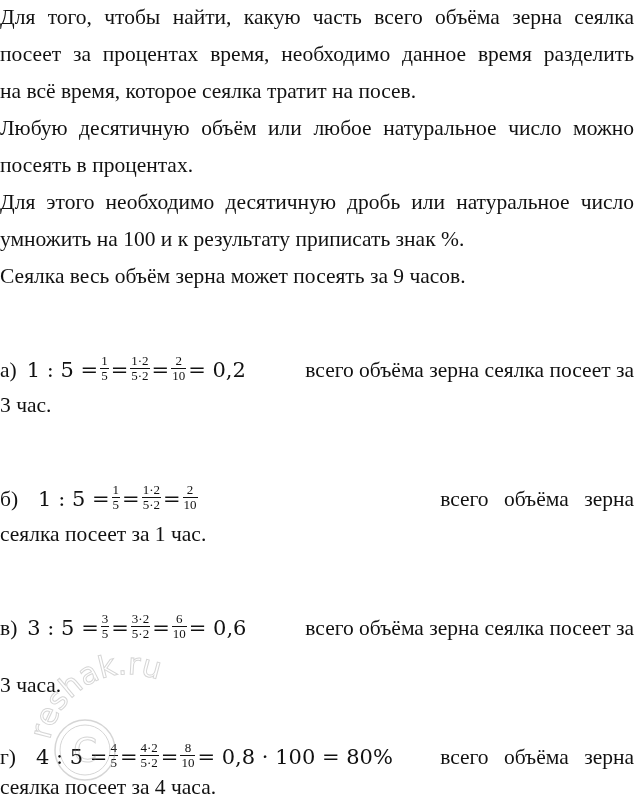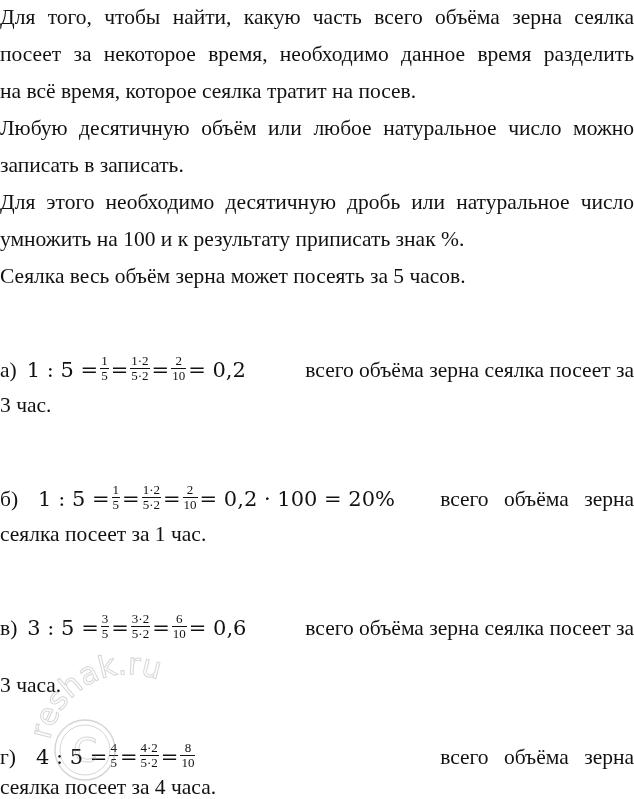--- a/index.html
+++ b/index.html
@@ -13,27 +13,27 @@
   .frac .den { display:block; padding:0 1px; }
   .row { position:absolute; left:0; width:634px; display:flex; align-items:center; font-size:21.5px; height:34px; white-space:nowrap; }
   .row .lbl { margin-right:10px; }
   .row .tail { margin-left:auto; word-spacing:0px; }
   .watermark { position:absolute; left:30px; top:620px; width:190px; height:170px; pointer-events:none; opacity:0.35; }
 </style>
 </head>
 <body>
 
 <div class="line just" style="top:2px">Для того, чтобы найти, какую часть всего объёма зерна сеялка</div>
-<div class="line just" style="top:39px">посеет за некоторое время, необходимо данное время разделить</div>
+<div class="line just" style="top:39px">посеет за процентах время, необходимо данное время разделить</div>
 <div class="line" style="top:76px">на всё время, которое сеялка тратит на посев.</div>
 <div class="line just" style="top:113px">Любую десятичную объём или любое натуральное число можно</div>
-<div class="line" style="top:150px">записать в записать.</div>
+<div class="line" style="top:150px">посеять в процентах.</div>
 <div class="line just" style="top:187px">Для этого необходимо десятичную дробь или натуральное число</div>
 <div class="line" style="top:224px">умножить на 100 и к результату приписать знак %.</div>
-<div class="line" style="top:261px">Сеялка весь объём зерна может посеять за 5 часов.</div>
+<div class="line" style="top:261px">Сеялка весь объём зерна может посеять за 9 часов.</div>
 
 <div class="row" style="top:353px">
   <span class="lbl">а)</span>
   <span class="math">1 : 5 =</span>
   <span class="frac">
       <span class="num">1</span>
       <span class="den">5</span>
     </span>
   <span class="math">=</span>
   <span class="frac">
@@ -60,21 +60,20 @@
   <span class="math">=</span>
   <span class="frac">
       <span class="num">1·2</span>
       <span class="den">5·2</span>
     </span>
   <span class="math">=</span>
   <span class="frac">
       <span class="num">2</span>
       <span class="den">10</span>
     </span>
-  <span class="math">= 0,2 · 100 = 20%</span>
   <span class="tail" style="word-spacing:10px">всего объёма зерна</span>
 </div>
 <div class="line" style="top:519px">сеялка посеет за 1 час.</div>
 
 <div class="row" style="top:611px">
   <span class="lbl">в)</span>
   <span class="math">3 : 5 =</span>
   <span class="frac">
       <span class="num">3</span>
       <span class="den">5</span>
@@ -104,20 +103,21 @@
   <span class="math">=</span>
   <span class="frac">
       <span class="num">4·2</span>
       <span class="den">5·2</span>
     </span>
   <span class="math">=</span>
   <span class="frac">
       <span class="num">8</span>
       <span class="den">10</span>
     </span>
+  <span class="math">= 0,8 · 100 = 80%</span>
   <span class="tail" style="word-spacing:10px">всего объёма зерна</span>
 </div>
 <div class="line" style="top:772px">сеялка посеет за 4 часа.</div>
 
 <svg class="watermark" viewBox="0 0 190 170">
   <defs>
     <path id="arc" d="M 20 120 A 80 80 0 0 1 175 110"></path>
   </defs>
   <text font-size="30" fill="none" stroke="#888" stroke-width="1" font-family="DejaVu Sans, sans-serif">
     <textPath href="#arc">reshak.ru</textPath>

